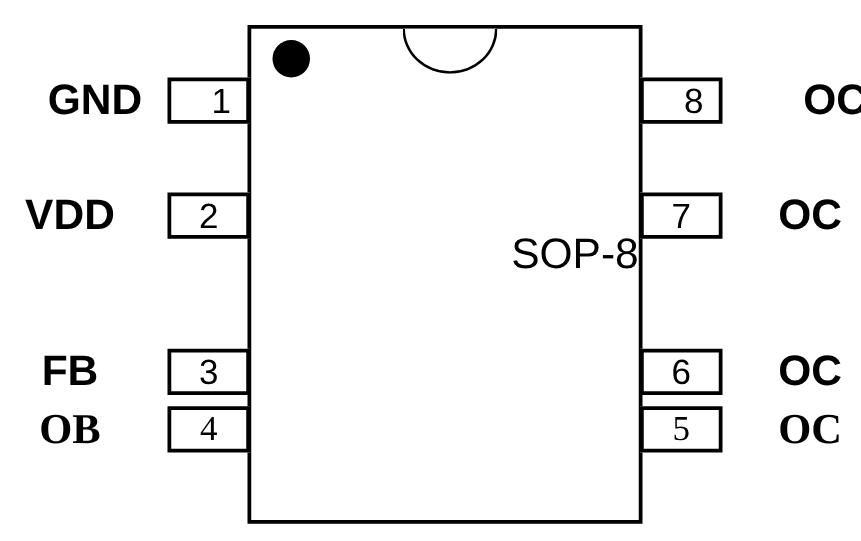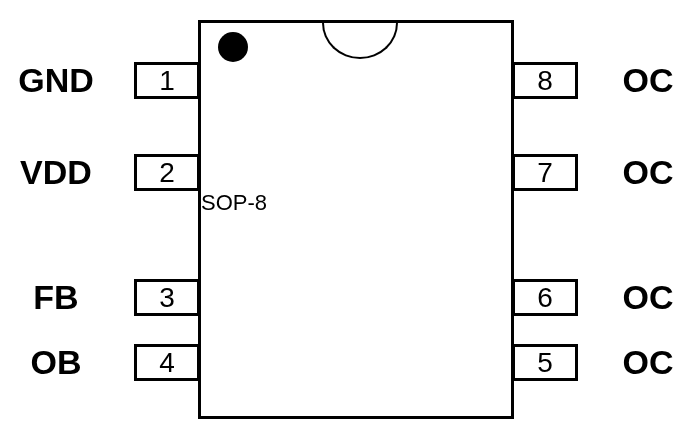--- a/index.html
+++ b/index.html
@@ -45,22 +45,22 @@
     width: 30px;
     height: 30px;
     border-radius: 50%;
     background: #000000;
   }
   .chip-label {
     position: absolute;
     left: 0;
     top: 161px;             
     width: 100%;
-    text-align: left;
-    font-size: 22px;
+    text-align: right;
+    font-size: 34px;
     line-height: 38px;
     color: #000000;
     white-space: nowrap;
   }
   .pin-box {
     position: absolute;
     width: 66px;
     height: 37px;
     border: 3px solid #000000;
     box-sizing: border-box;
@@ -78,24 +78,24 @@
     height: 37px;
     line-height: 37px;
     text-align: center;
     font-size: 34px;
     font-weight: bold;
     color: #000000;
     white-space: nowrap;
   }
   .pin-label.left  { left: 0px;   width: 112px; }
   .pin-label.right { left: 613px; width: 70px; }
-  .r0 { top: 62px; }
+  .r0 { top: 62px; padding-left: 20px; }
   .r1 { top: 154px; }
   .r2 { top: 247px; margin-top: 32px; }
-  .r3 { top: 344px; }
+  .r3 { top: 325px; font-family: Liberation Serif, serif; }
 </style>
 </head>
 <body>
 
 <div class="diagram">
 
   <div class="ic-body">
     <div class="dot"></div>
     <div class="notch"></div>
     <div class="chip-label">

